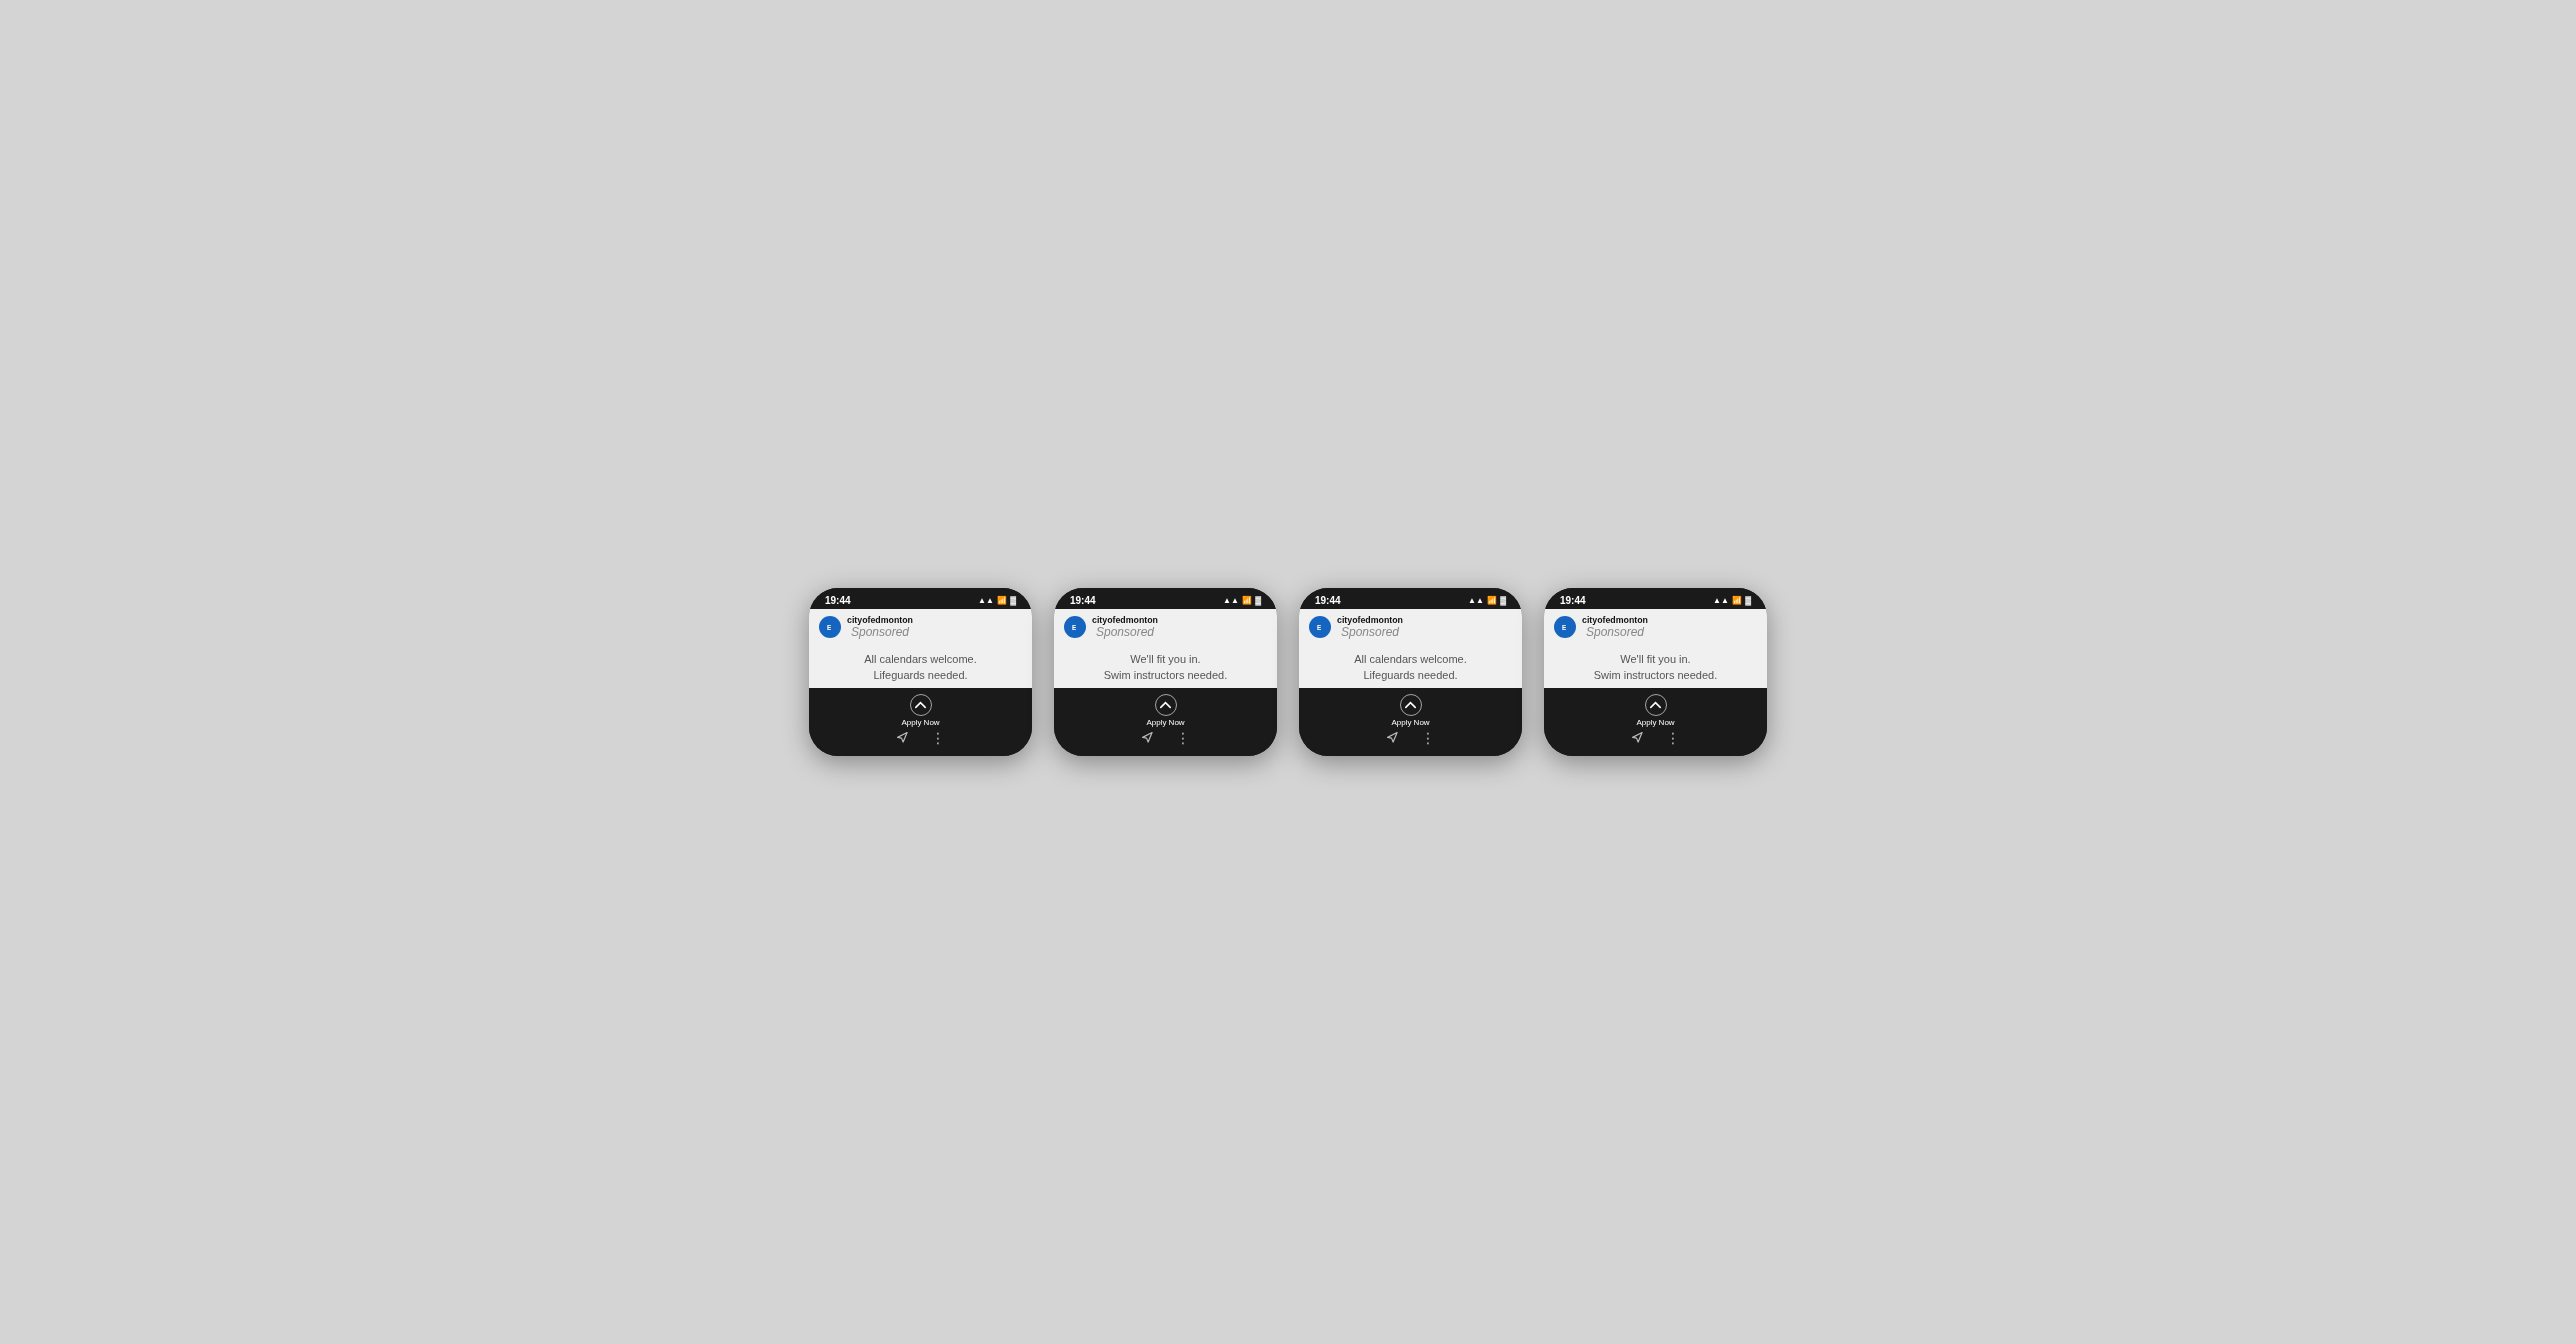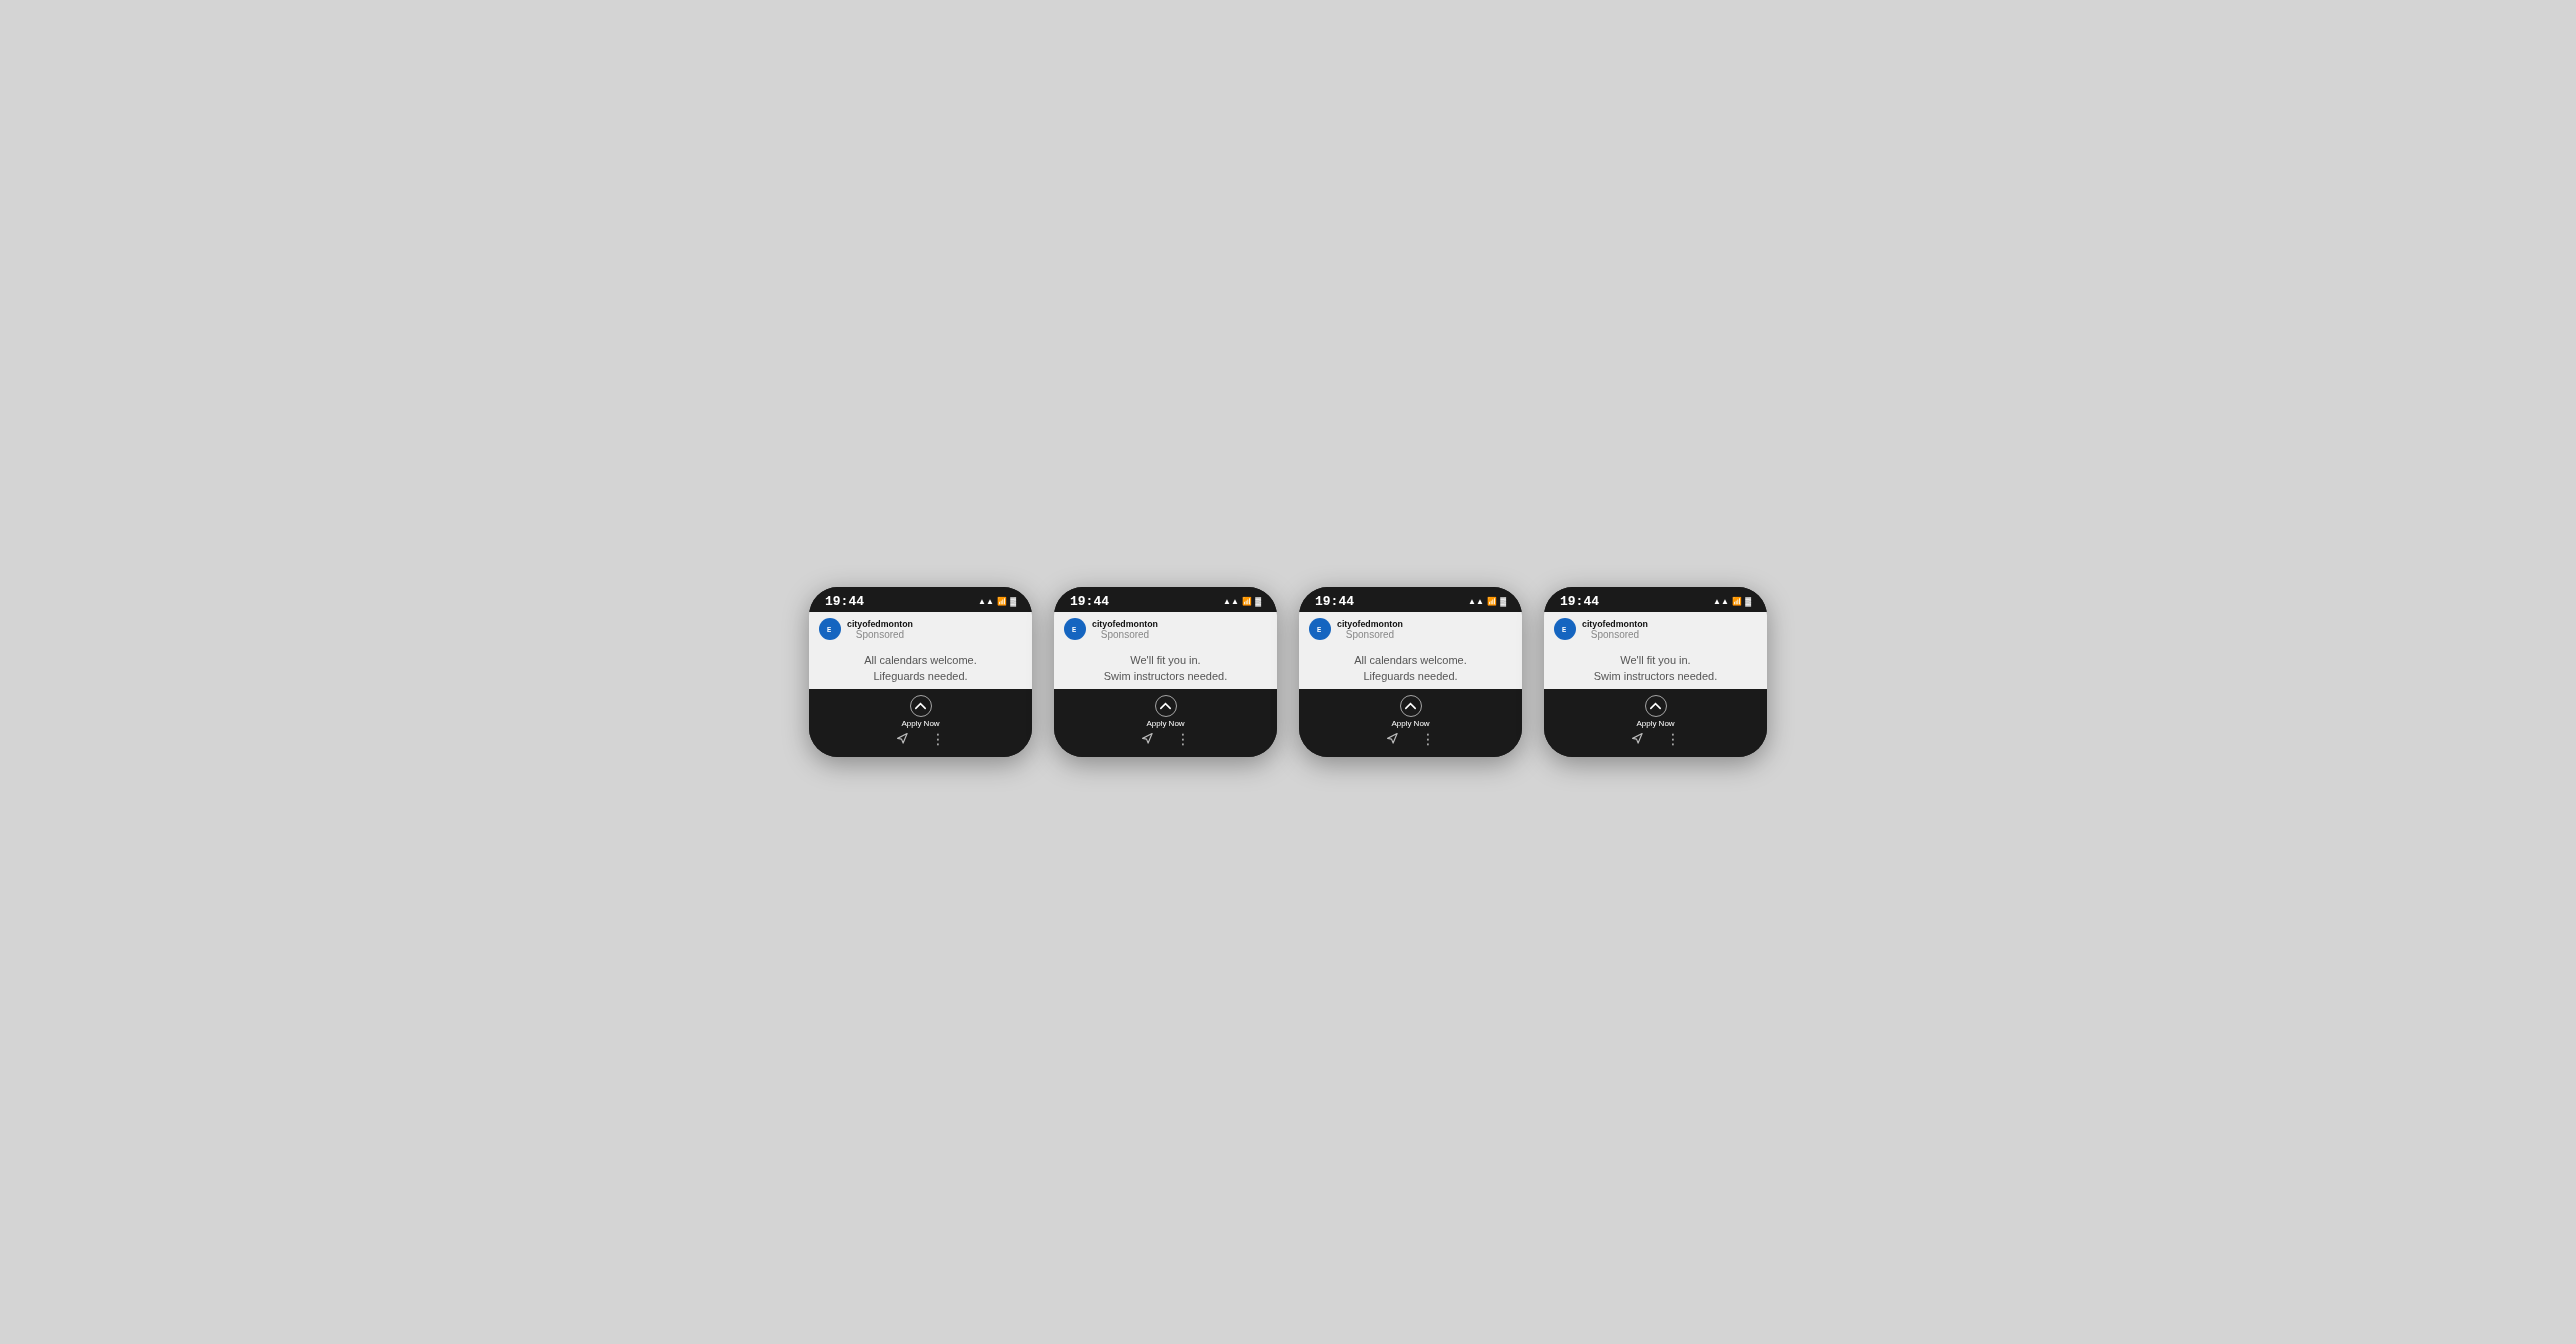--- a/index.html
+++ b/index.html
@@ -32,21 +32,21 @@
       background: #1a1a1a;
       color: white;
       display: flex;
       justify-content: space-between;
       align-items: center;
       padding: 6.4px 16px 3.2px;
       font-size: 8.8px;
       font-weight: 600;
       flex-shrink: 0;
     }
-    .status-time { font-weight: 700; font-size: 13px; font-family: Liberation Mono, monospace; }
+    .status-time { font-weight: 700; font-size: 10px; }
     .status-icons { display: flex; gap: 3.2px; align-items: center; font-size: 8px; }
     
     .screen {
       background: #f0f0f0;
       flex: 1;
       display: flex;
       flex-direction: column;
       overflow: hidden;
     }
     
@@ -69,21 +69,21 @@
       color: white;
       font-size: 6.4px;
       font-weight: 700;
       flex-shrink: 0;
     }
     .story-account {
       display: flex;
       flex-direction: column;
     }
     .account-name { font-size: 8.8px; font-weight: 600; color: #111; }
-    .sponsored-label { font-size: 10px; color: #888; }
+    .sponsored-label { font-size: 12px; color: #888; font-style: italic; }
     
     .ad-headline {
       text-align: center;
       padding: 8px 12.7px 4.8px;
       font-size: 11px;
       color: #555;
       font-weight: 400;
       line-height: 1.4;
     }
     

